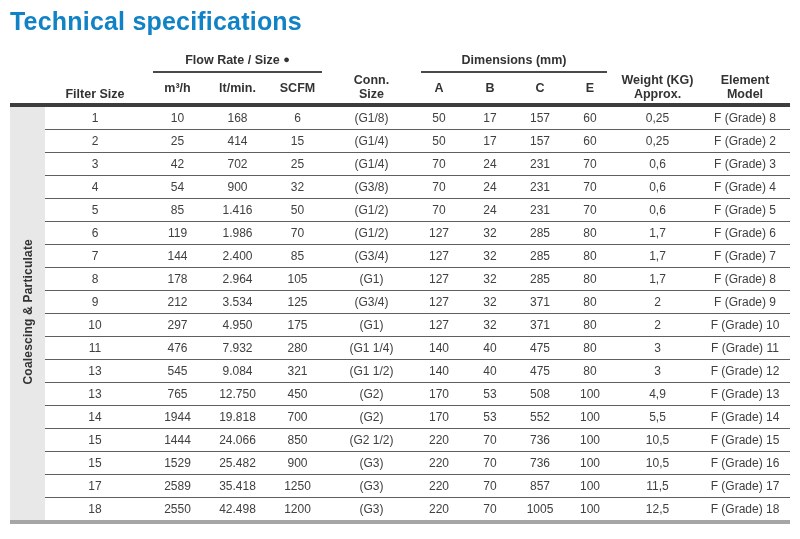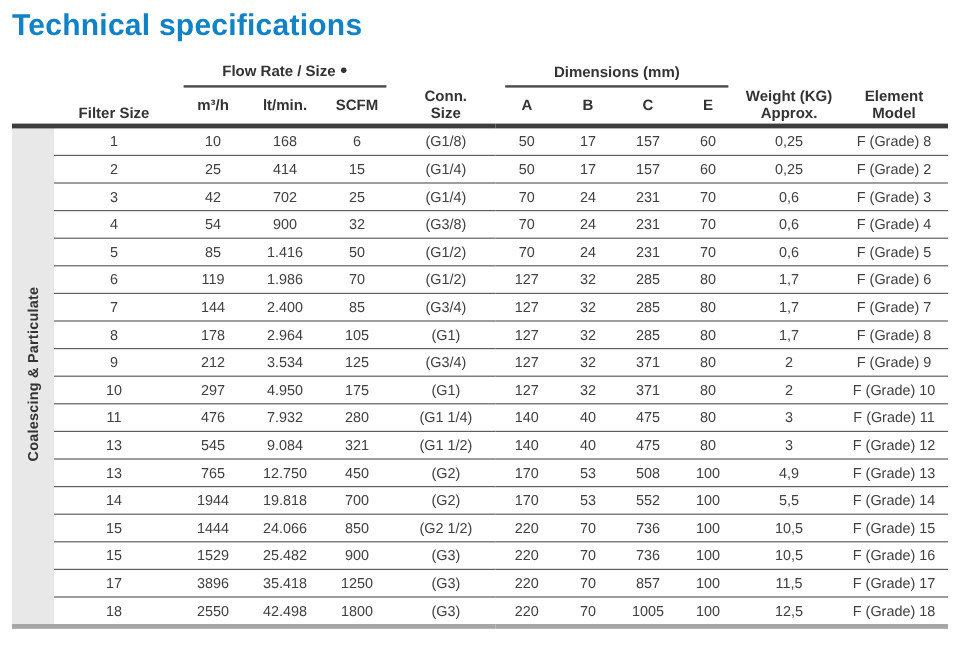--- a/index.html
+++ b/index.html
@@ -342,36 +342,36 @@
           <td>(G3)</td>
           <td>220</td>
           <td>70</td>
           <td>736</td>
           <td>100</td>
           <td>10,5</td>
           <td>F (Grade) 16</td>
         </tr>
         <tr>
           <td>17</td>
-          <td>3896</td>
+          <td>2589</td>
           <td>35.418</td>
           <td>1250</td>
           <td>(G3)</td>
           <td>220</td>
           <td>70</td>
           <td>857</td>
           <td>100</td>
           <td>11,5</td>
           <td>F (Grade) 17</td>
         </tr>
         <tr>
           <td>18</td>
           <td>2550</td>
           <td>42.498</td>
-          <td>1800</td>
+          <td>1200</td>
           <td>(G3)</td>
           <td>220</td>
           <td>70</td>
           <td>1005</td>
           <td>100</td>
           <td>12,5</td>
           <td>F (Grade) 18</td>
         </tr>
       </tbody>
   </table>

